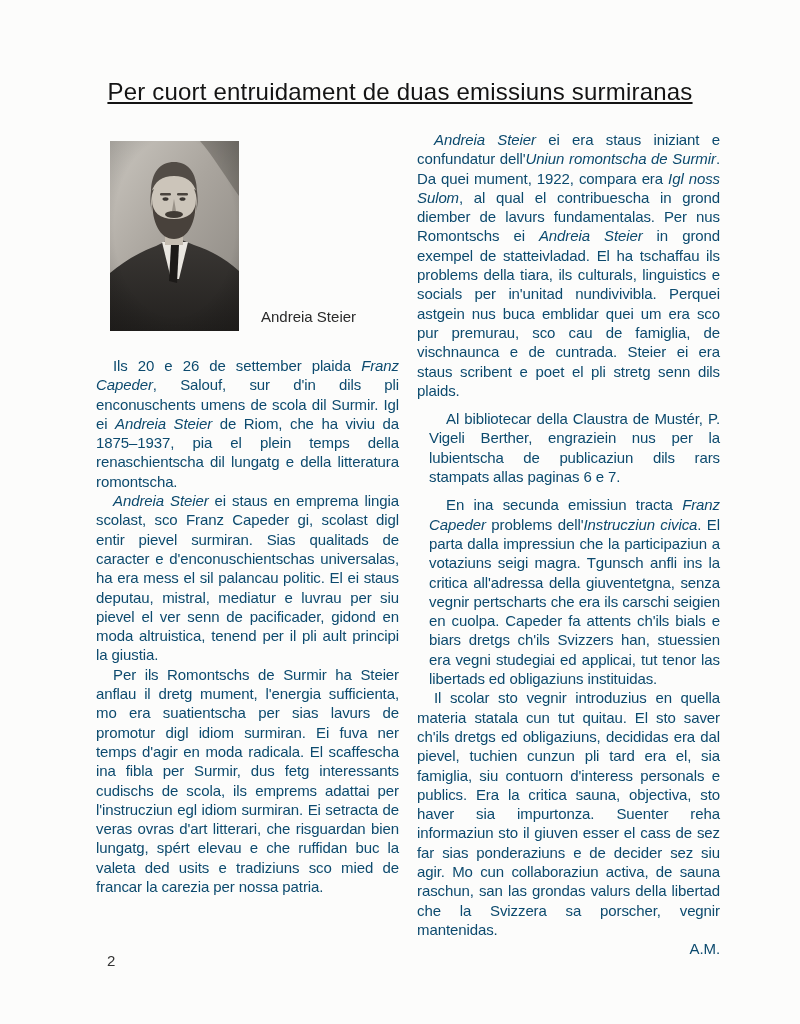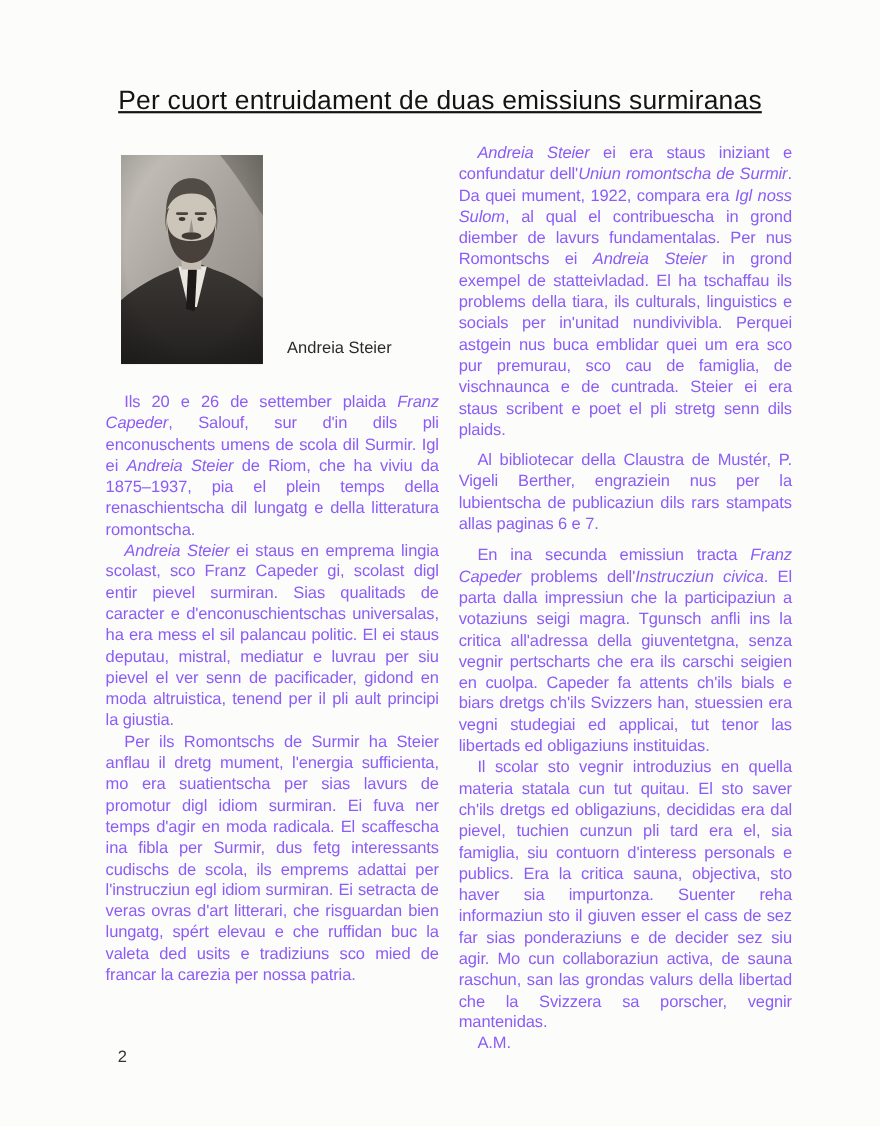--- a/index.html
+++ b/index.html
@@ -34,29 +34,30 @@
     font-size: 15px;
     color: #2a2a2a;
   }
   .col {
     position: absolute;
     width: 303px;
     font-size: 15px;
     line-height: 19.3px;
     text-align: justify;
     letter-spacing: -0.1px;
-    color: #8b5cf6;
+    color: #0c4a6e;
   }
   .col p { margin: 0; text-indent: 17px; }
   .col .it { font-style: italic; }
   .col-left { left: 96px; top: 356px; }
   .col-right { left: 417px; top: 130px; }
   
-  .col-right p:nth-of-type(2), .col-right p:nth-of-type(3) { margin-top: 9px; }
+  .col-right p:nth-of-type(2), .col-right p:nth-of-type(3) { margin-top: 9px; margin-left: 12px; }
   .signature {
+    text-align: right;
     text-indent: 0;
     margin-top: 0;
   }
   .page-number {
     position: absolute;
     left: 107px; top: 952px;
     font-size: 15px;
     color: #333;
   }
 </style>

